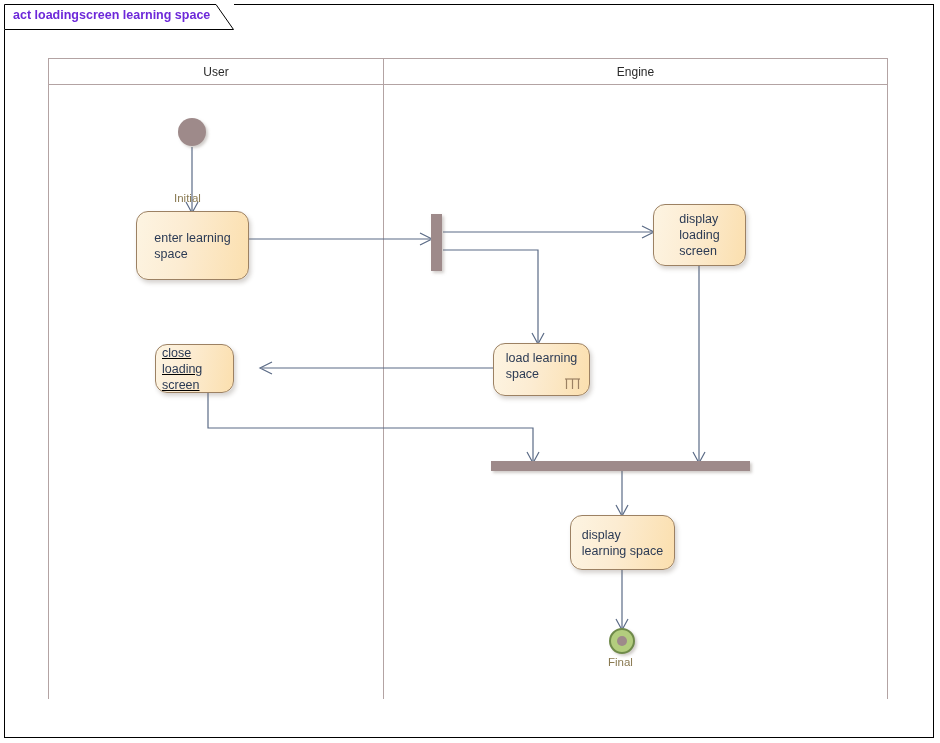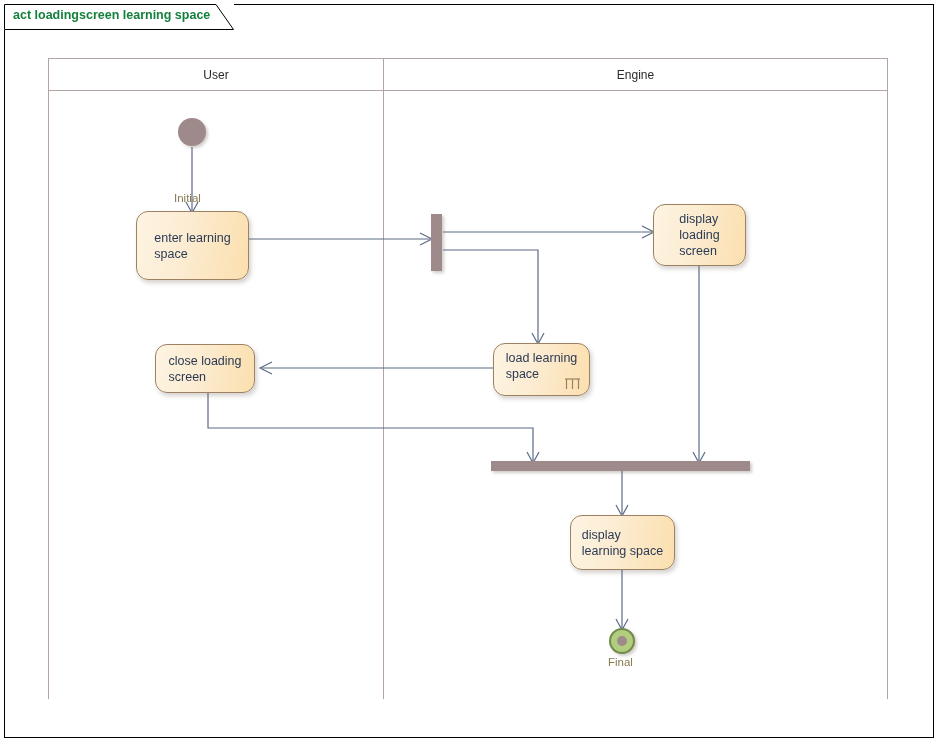--- a/index.html
+++ b/index.html
@@ -40,36 +40,36 @@
     position: absolute;
     left: 0; top: 0;
     width: 230px; height: 26px;
   }
   .title-tab .tab-label {
     position: absolute;
     left: 9px;
     top: 4px;
     font-size: 12.5px;
     font-weight: bold;
-    color: #15803d;
+    color: #6d28d9;
     white-space: nowrap;
     letter-spacing: 0px;
   }
   
   .lanes {
     position: absolute;
     left: 48px;
     top: 58px;
     width: 840px;
     height: 641px;
   }
   .lane-head {
     position: absolute;
     top: 0;
-    height: 33px;
+    height: 27px;
     border: 1px solid #b3a3a3;
     box-sizing: border-box;
     background: #ffffff;
     display: flex;
     align-items: center;
     justify-content: center;
   }
   .lane-head-label {
     font-size: 12px;
     color: #2a2a2a;
@@ -254,21 +254,21 @@
     <svg class="rake-icon" viewBox="0 0 19 15">
       <g stroke="#9c8163" stroke-width="1.2" fill="none">
         <path d="M2,3 L17,3"></path>
         <path d="M3.5,3 L3.5,13"></path>
         <path d="M9.5,3 L9.5,13"></path>
         <path d="M15.5,3 L15.5,13"></path>
       </g>
     </svg>
   </div>
 
-  <div class="action" style="left:155px; top:344px; width:100px; height:49px;">
+  <div class="action" style="left:155px; top:344px; width:79px; height:49px;text-decoration:underline;">
     <span class="action-label">close loading
 screen</span>
   </div>
 
   <div class="bar" style="left:491px; top:461px; width:259px; height:10px;"></div>
 
   <div class="action" style="left:570px; top:515px; width:105px; height:55px;">
     <span class="action-label">display
 learning space</span>
   </div>

